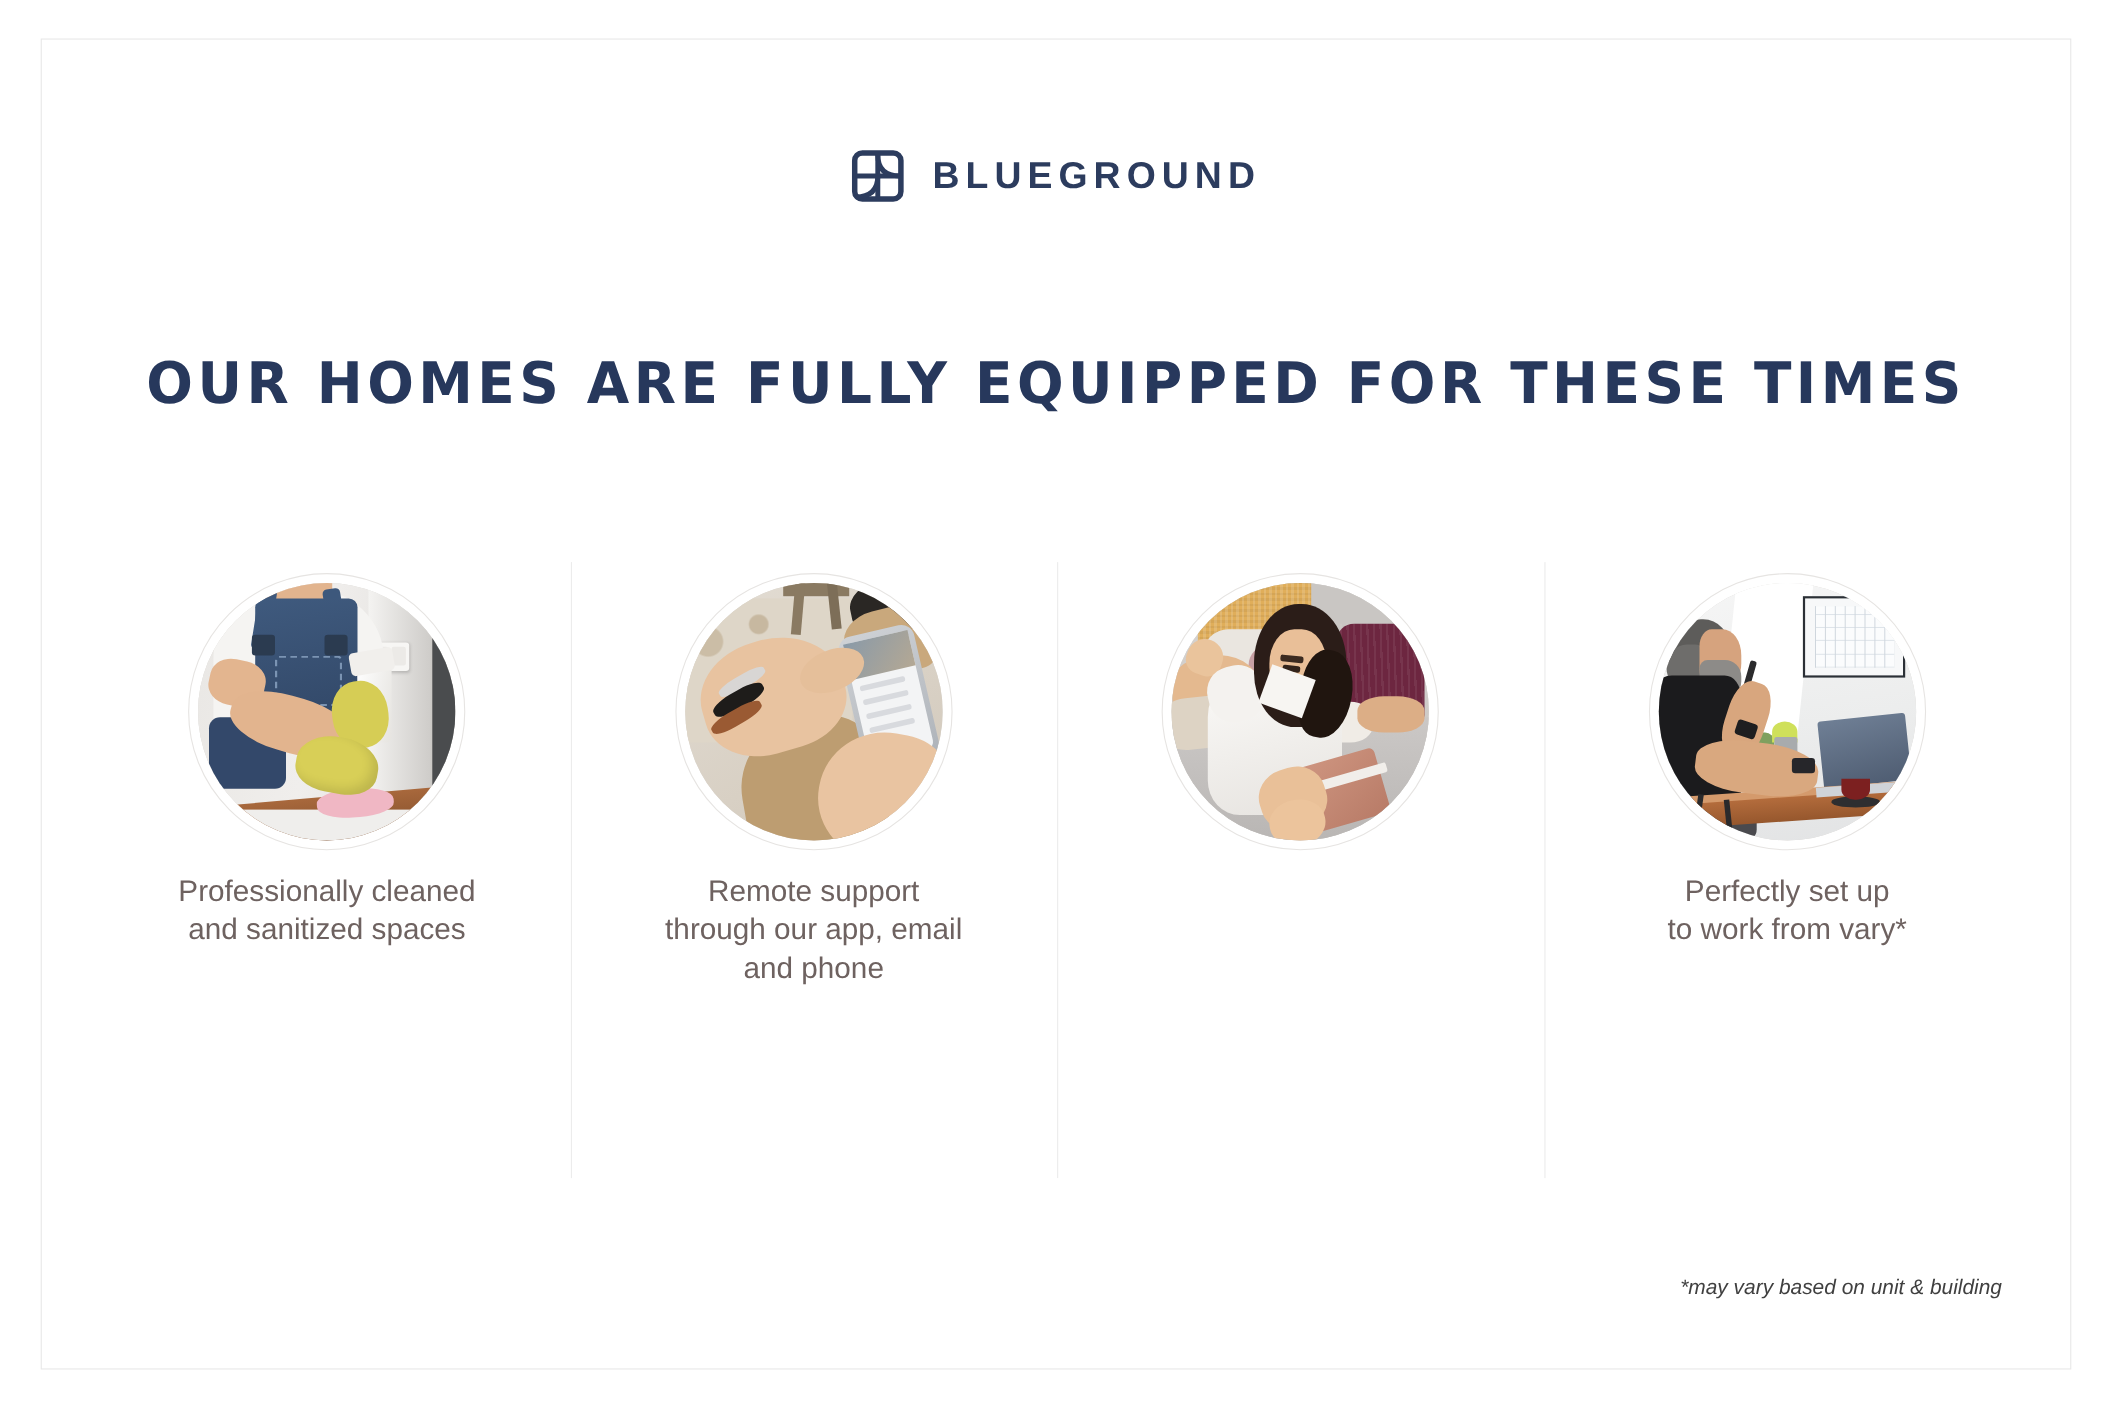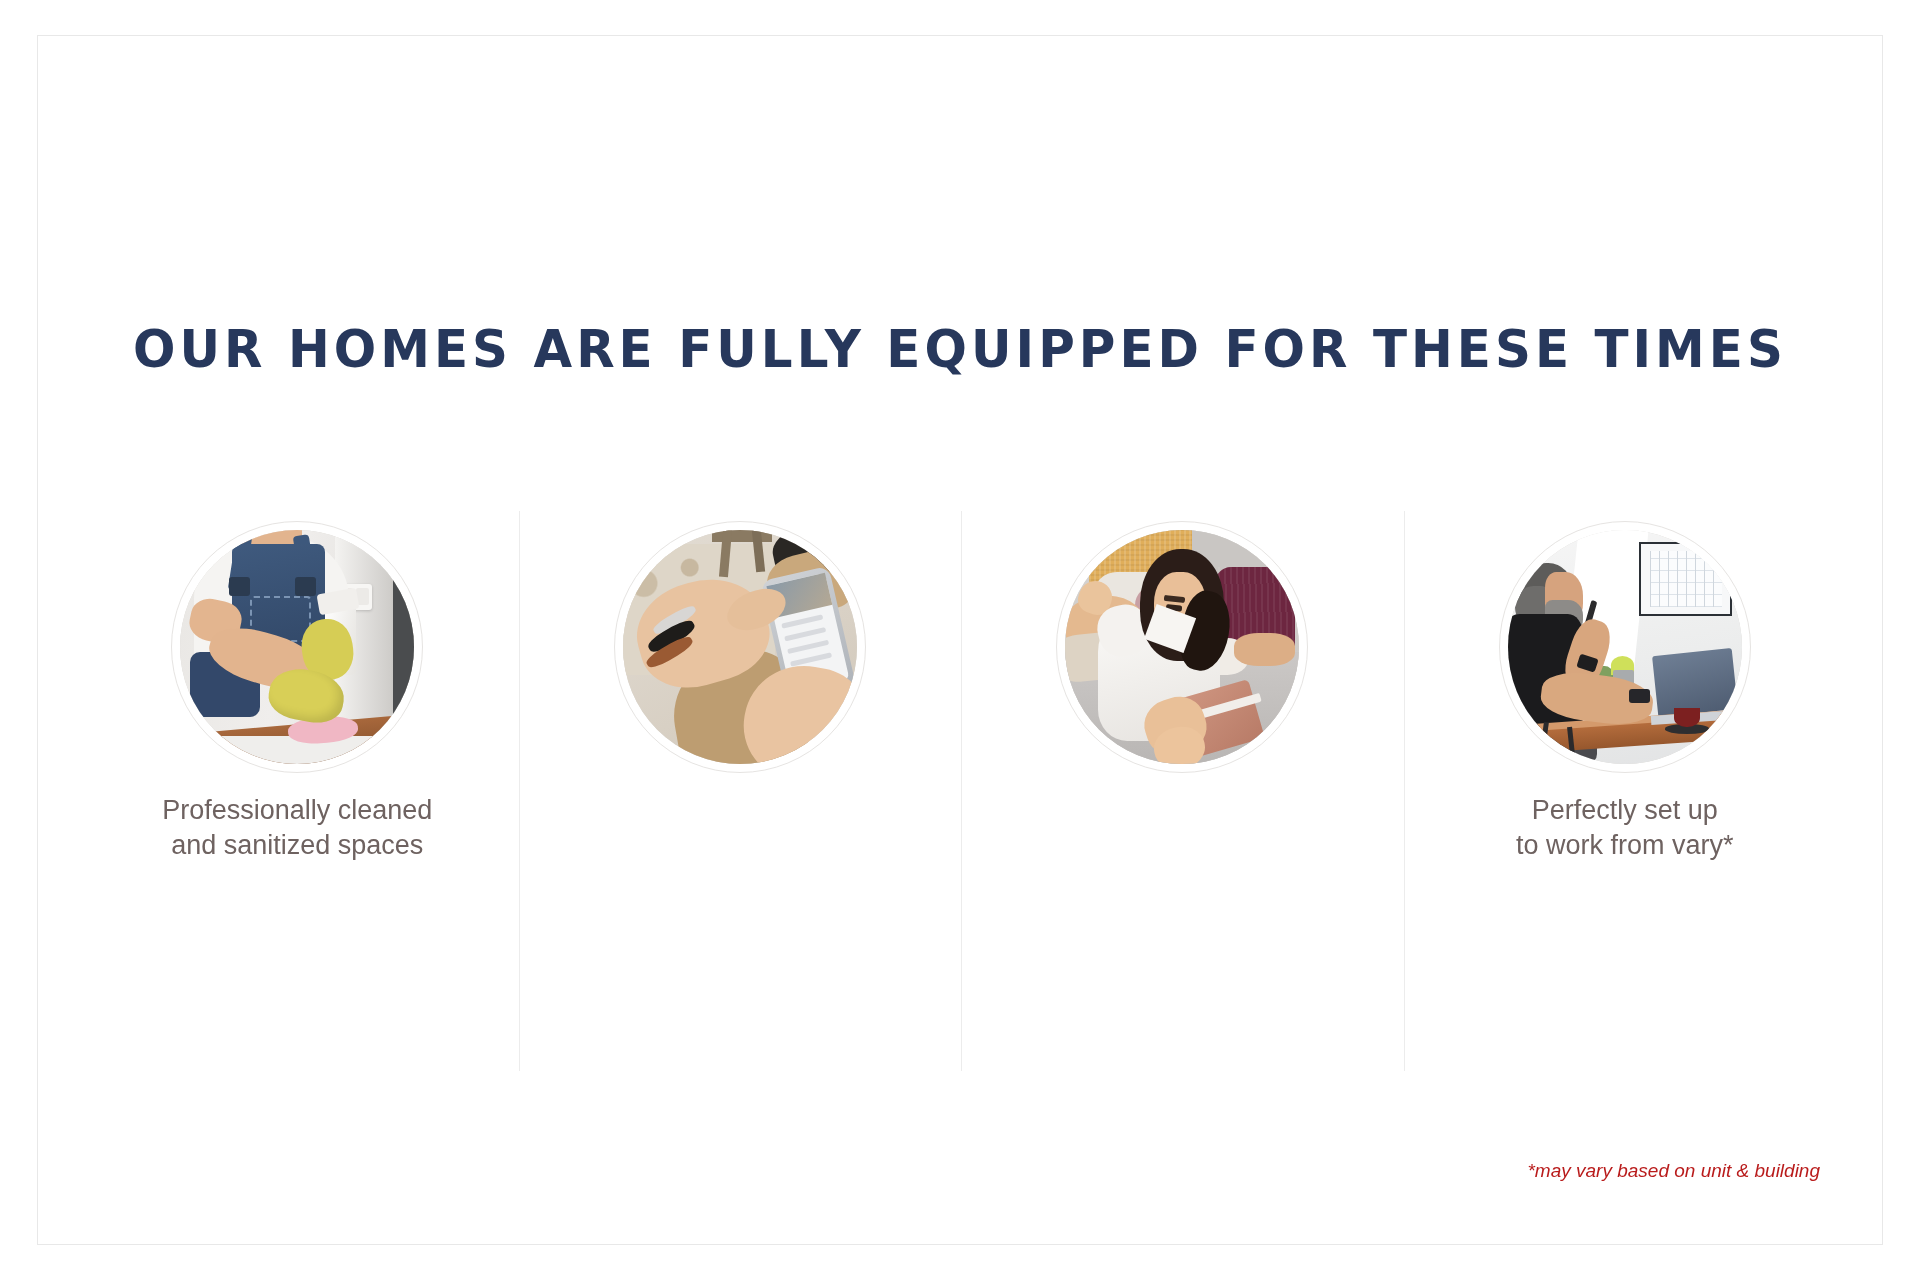--- a/index.html
+++ b/index.html
@@ -135,21 +135,21 @@
     white-space: pre-line;
   }
 
   .footnote {
     position: absolute;
     right: 62px;
     top: 1124px;
     font-family: "Liberation Sans", sans-serif;
     font-style: italic;
     font-size: 19px;
-    color: #b91c1c;
+    color: #404040;
   }
 
   
   .ph { position: absolute; }
 
   
   .p1-bg      { inset: 0; background: linear-gradient(100deg,#e9e7e4 0%,#f0eeec 45%,#dcdad7 100%); }
   .p1-wallR   { right: 0; top: 0; width: 34%; height: 100%; background: linear-gradient(90deg,#f4f3f1,#cfcdca 70%,#9e9c99); }
   .p1-dark    { right: 0; top: 0; width: 9%; height: 100%; background: #4a4c4e; }
   .p1-switch  { right: 18%; top: 23%; width: 15%; height: 11%; background: #f7f6f4; border-radius: 3px; box-shadow: 0 1px 3px rgba(0,0,0,.18); }
@@ -261,20 +261,33 @@
   .p4-sciss   { left: 44%; top: 54%; width: 10%; height: 8%; background: #cfe05a; border-radius: 50% 50% 0 0; }
   .p4-chair   { left: 8%; bottom: 0; width: 30%; height: 14%; background: #4a4a4e; border-radius: 10px; }
   .p4-legs    { left: 14%; bottom: 0; width: 2%; height: 18%; background: #2a2a2c; transform: rotate(8deg); }
   .p4-legs2   { left: 26%; bottom: 0; width: 2%; height: 16%; background: #2a2a2c; transform: rotate(-6deg); }
 </style>
 </head>
 <body>
 
 <div class="poster">
 
+  <div class="logo-row">
+    <span class="logo-mark">
+      <svg viewBox="0 0 48 48" width="48" height="48" aria-hidden="true">
+        <rect x="3" y="3" width="42" height="42" rx="7" ry="7" fill="none" stroke="#2c3c5e" stroke-width="5"></rect>
+        <path d="M24 4 L24 44" stroke="#2c3c5e" stroke-width="4.5" fill="none"></path>
+        <path d="M4 24 Q14 24 24 24" stroke="#2c3c5e" stroke-width="4.5" fill="none"></path>
+        <path d="M24 24 Q34 24 44 24" stroke="#2c3c5e" stroke-width="4.5" fill="none"></path>
+        <path d="M24 5 Q24 24 44 24" stroke="#2c3c5e" stroke-width="4.5" fill="none"></path>
+        <path d="M4 43 Q24 43 24 24" stroke="#2c3c5e" stroke-width="4.5" fill="none"></path>
+      </svg>
+    </span>
+    <span class="logo-word">BLUEGROUND</span>
+  </div>
 
   <h1 class="headline">OUR HOMES ARE FULLY EQUIPPED FOR THESE TIMES</h1>
 
   <div class="columns">
 
     <div class="col">
       <div class="photo-ring">
         <div class="photo">
           <i class="ph p1-bg"></i>
           <i class="ph p1-wallR"></i>
@@ -328,20 +341,23 @@
             </i>
           </i>
           <i class="ph p2-handR"></i>
           <i class="ph p2-handL"></i>
           <i class="ph p2-fingpt"></i>
           <i class="ph p2-brc3"></i>
           <i class="ph p2-brc1"></i>
           <i class="ph p2-brc2"></i>
         </div>
       </div>
+      <div class="caption">Remote support
+through our app, email
+and phone</div>
     </div>
 
     <div class="col">
       <div class="photo-ring">
         <div class="photo">
           <i class="ph p3-bg"></i>
           <i class="ph p3-wall"></i>
           <i class="ph p3-head">
               <i class="p3-headtx"></i>
             </i>

